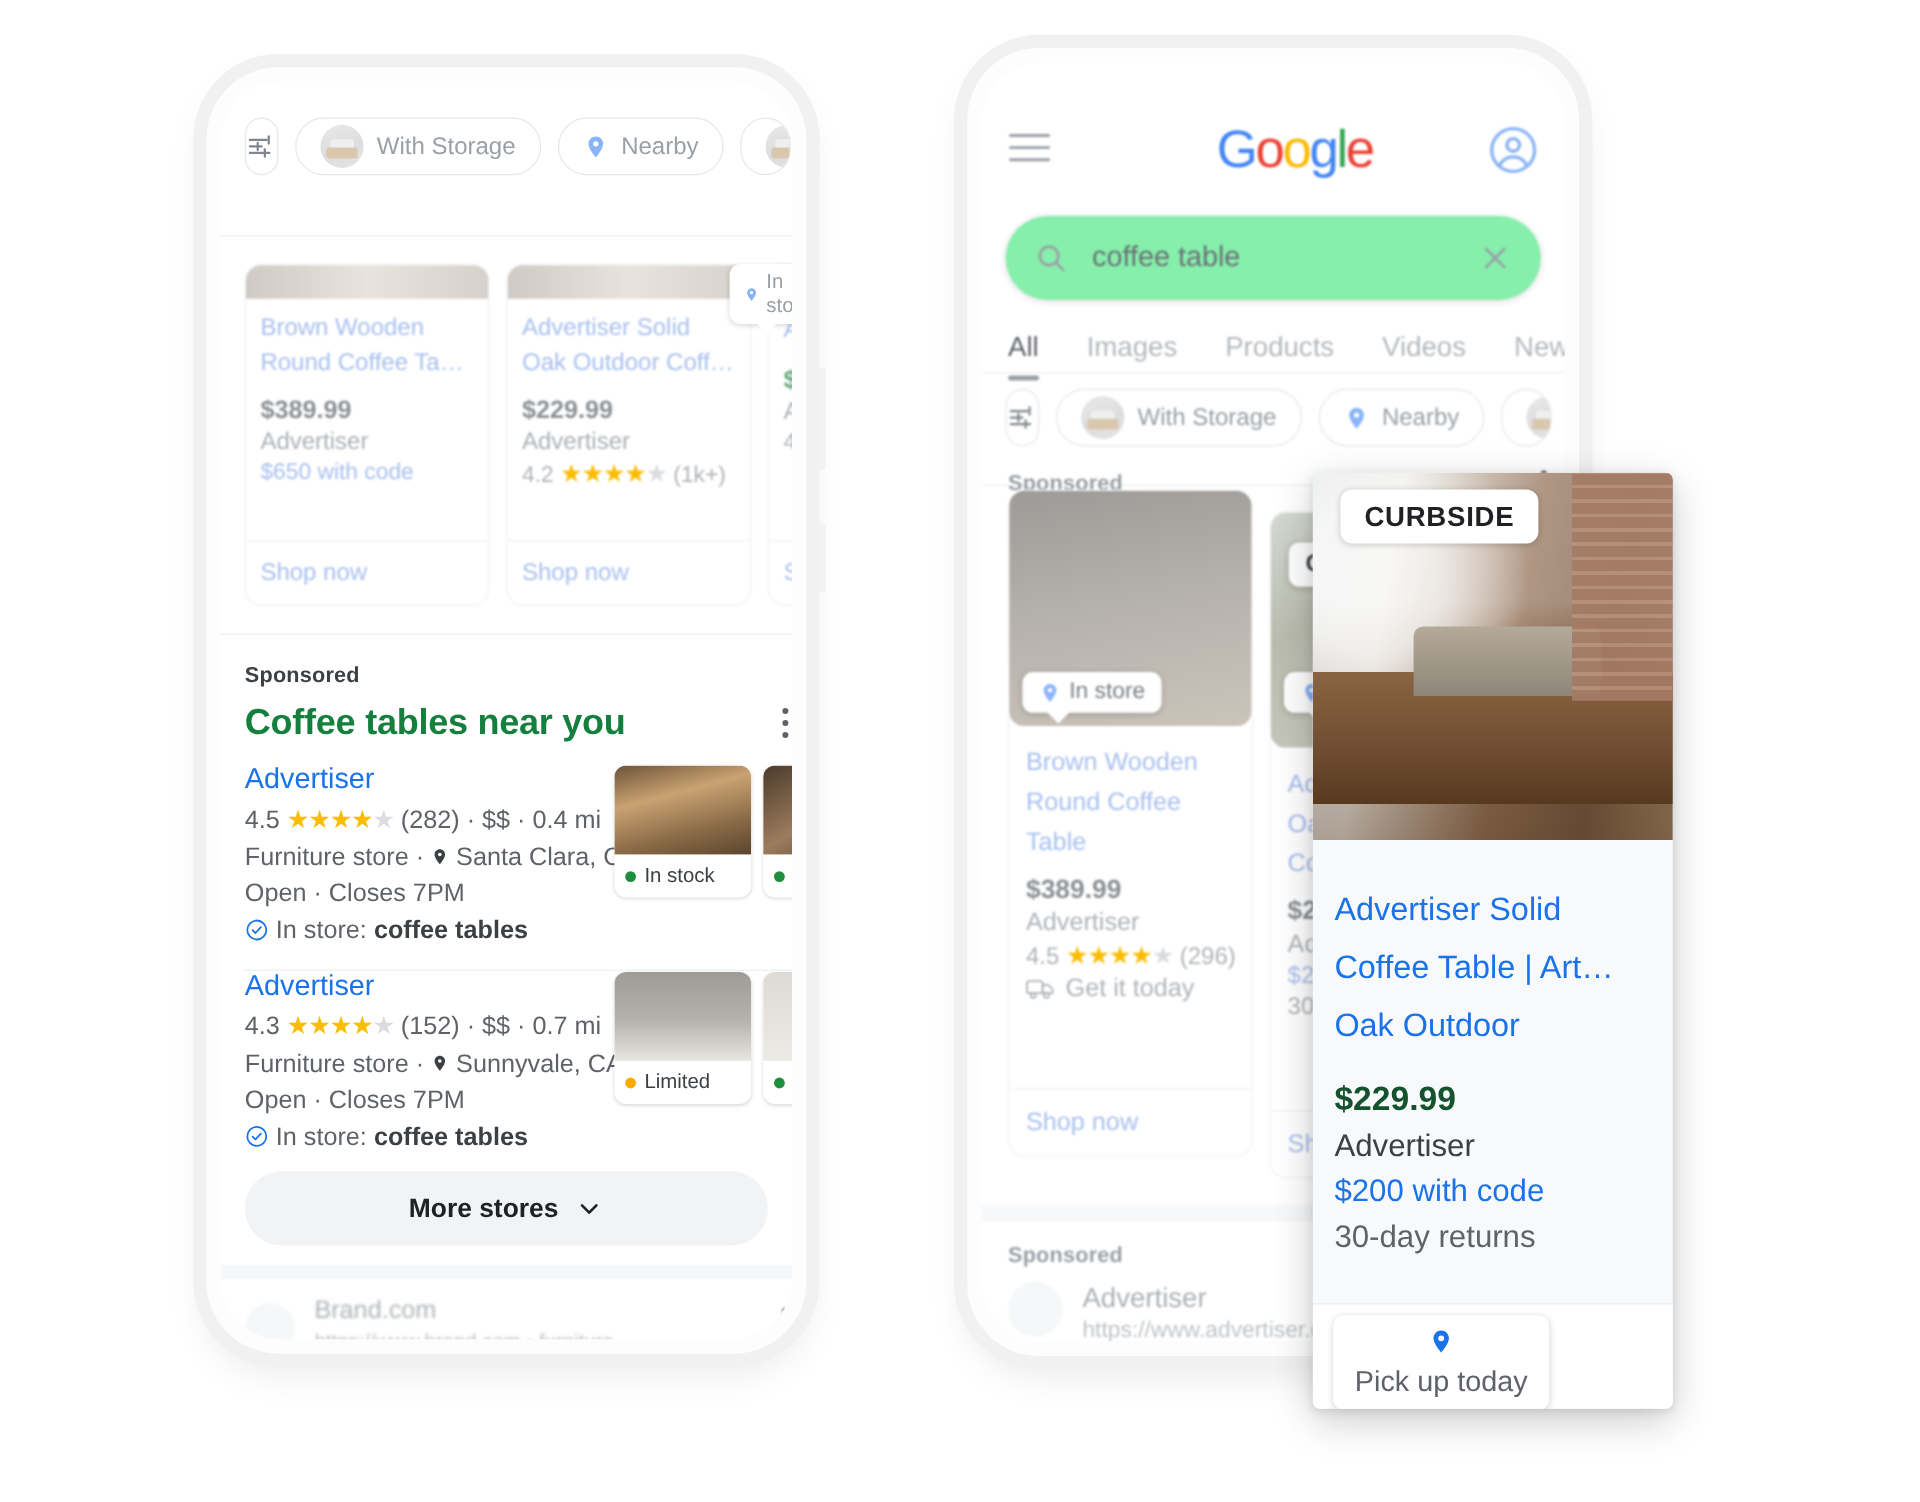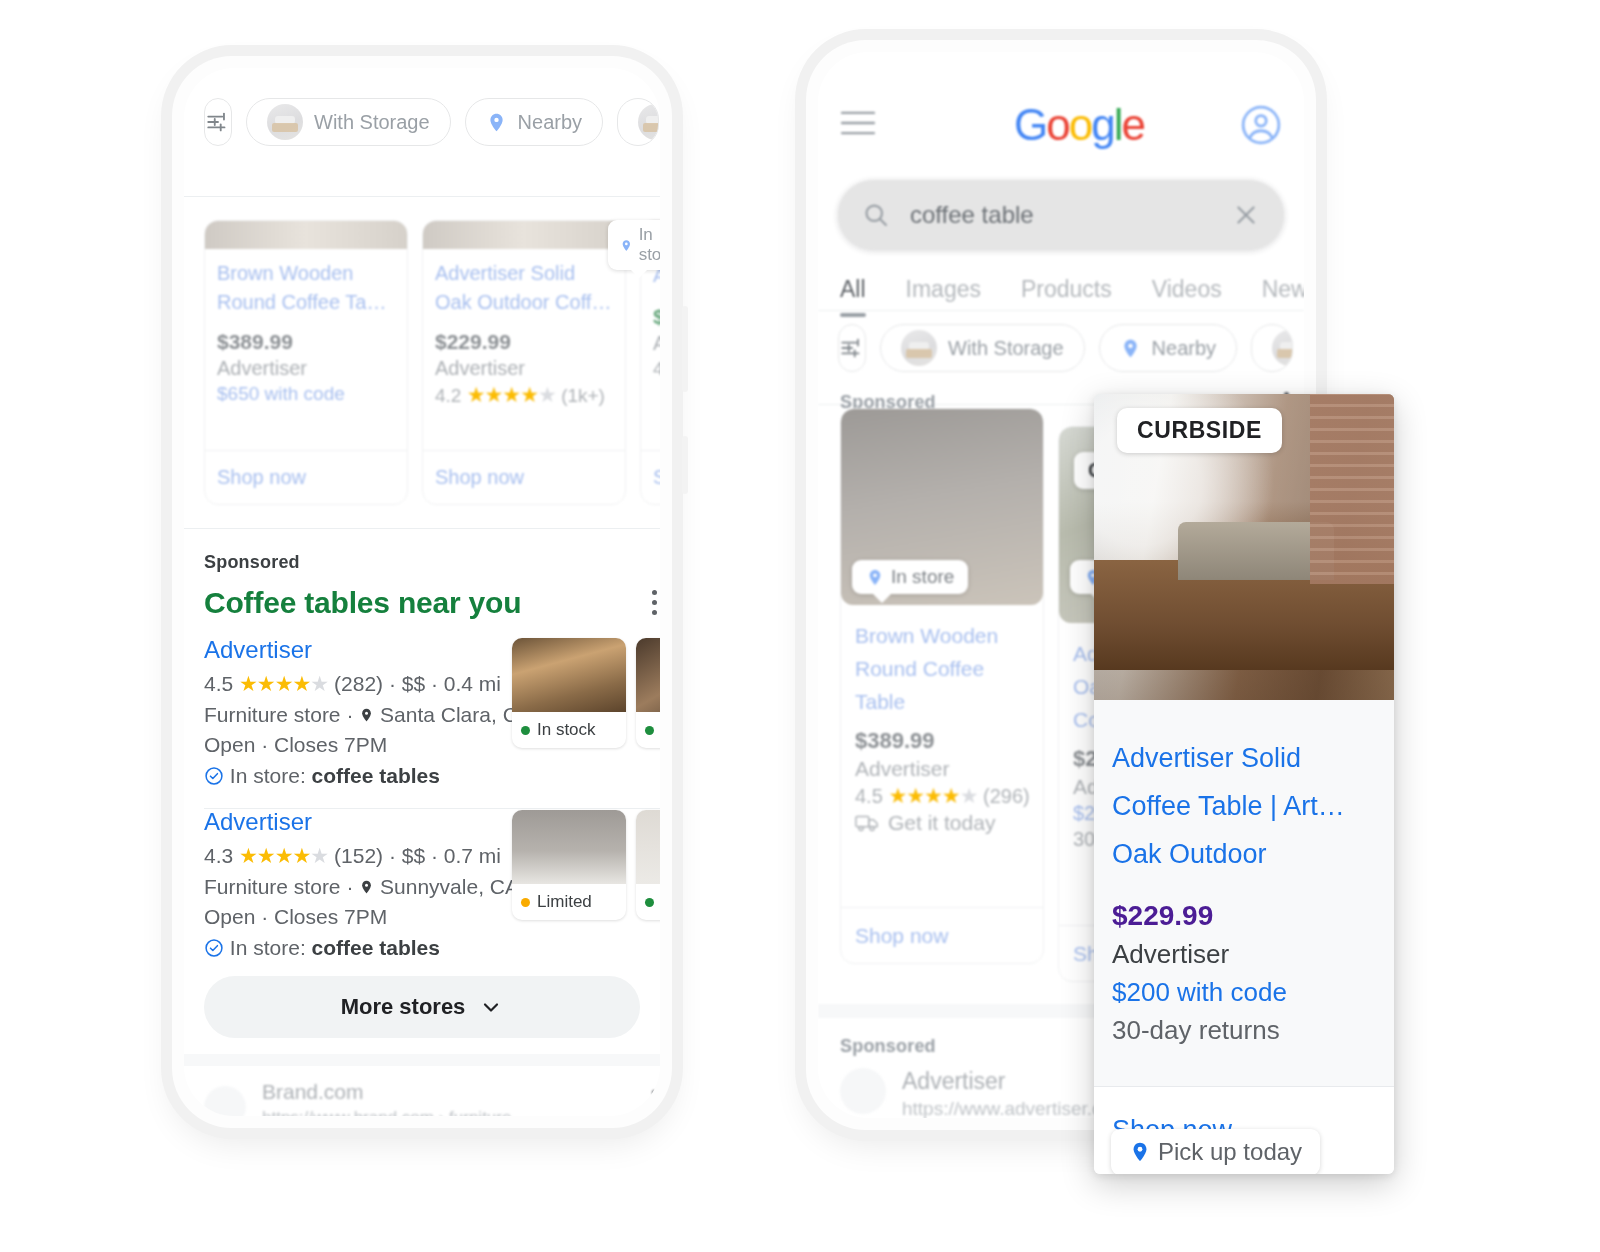--- a/index.html
+++ b/index.html
@@ -92,21 +92,21 @@
   .favi{ width:42px;height:42px;border-radius:50%;background:#f6f7f8;}
   .orgSite{font-size:21px;color:#aeb2b6;}
   .orgUrl {font-size:17px;color:#c0c4c8;}
 
   
   .glogo { font-size:44px; letter-spacing:-2px; font-weight:normal; }
   .glogo span:nth-child(1){color:#4285f4;} .glogo span:nth-child(2){color:#ea4335;}
   .glogo span:nth-child(3){color:#fbbc05;} .glogo span:nth-child(4){color:#4285f4;}
   .glogo span:nth-child(5){color:#34a853;} .glogo span:nth-child(6){color:#ea4335;}
 
-  .searchbar{ position:absolute; height:70px; border-radius:35px; background:#e5e5e5;
+  .searchbar{ position:absolute; height:70px; border-radius:35px; background:#86efac;
      box-shadow:0 1px 6px rgba(32,33,36,.16); display:flex; align-items:center;
      padding:0 24px; gap:20px; }
   .searchbar .q{ flex:1; font-size:24px; color:#6b7075; }
 
   .tabs{ position:absolute; display:flex; gap:40px; align-items:flex-end;
          font-size:23px; color:#b5b9bd; }
   .tabs .t.active{ color:#5f6368; position:relative; }
   .tabs .t.active::after{ content:""; position:absolute; left:0; right:0; bottom:-14px;
          height:4px; background:#9aa0a6; border-radius:2px; }
 
@@ -130,24 +130,24 @@
 
   
   #heroCard{ position:absolute; left:1094px; top:394px; width:300px; height:780px;
      background:#f8f9fa; border-radius:6px; overflow:hidden;
      box-shadow:0 10px 34px rgba(0,0,0,.20), 0 2px 8px rgba(0,0,0,.10); z-index:40; }
   #heroImg{ position:relative; height:306px; overflow:hidden; }
   .curbside{ position:absolute; left:23px; top:14px; background:#fff; border-radius:10px;
      padding:9px 20px; font-size:23px; font-weight:bold; color:#202124;
      letter-spacing:.6px; box-shadow:0 1px 5px rgba(0,0,0,.18); z-index:3;}
   #pickup{ position:absolute; left:17px; bottom:-1px; z-index:3; font-size:24px;
-     color:#5f6368; padding:9px 18px; }
+     color:#5f6368; padding:9px 18px;flex-direction:column; }
   #heroBody{ padding:34px 18px 0 18px; }
   #heroBody .ht{ font-size:27px; line-height:48px; color:#1a73e8; }
-  #heroBody .hp{ font-size:28px; font-weight:bold; color:#4c1d95; margin-top:22px;}
+  #heroBody .hp{ font-size:28px; font-weight:bold; color:#14532d; margin-top:22px;}
   #heroBody .hm{ font-size:26px; color:#3c4043; margin-top:7px;}
   #heroBody .hc{ font-size:26px; color:#1a73e8; margin-top:7px;}
   #heroBody .hr{ font-size:26px; color:#5f6368; margin-top:7px;}
   #heroFoot{ position:absolute; left:0; right:0; bottom:0; height:88px; background:#fff;
      border-top:1px solid #e8eaed; display:flex; align-items:center; padding-left:18px;
      font-size:27px; color:#1a73e8; }
 </style>
 </head>
 <body>
 

